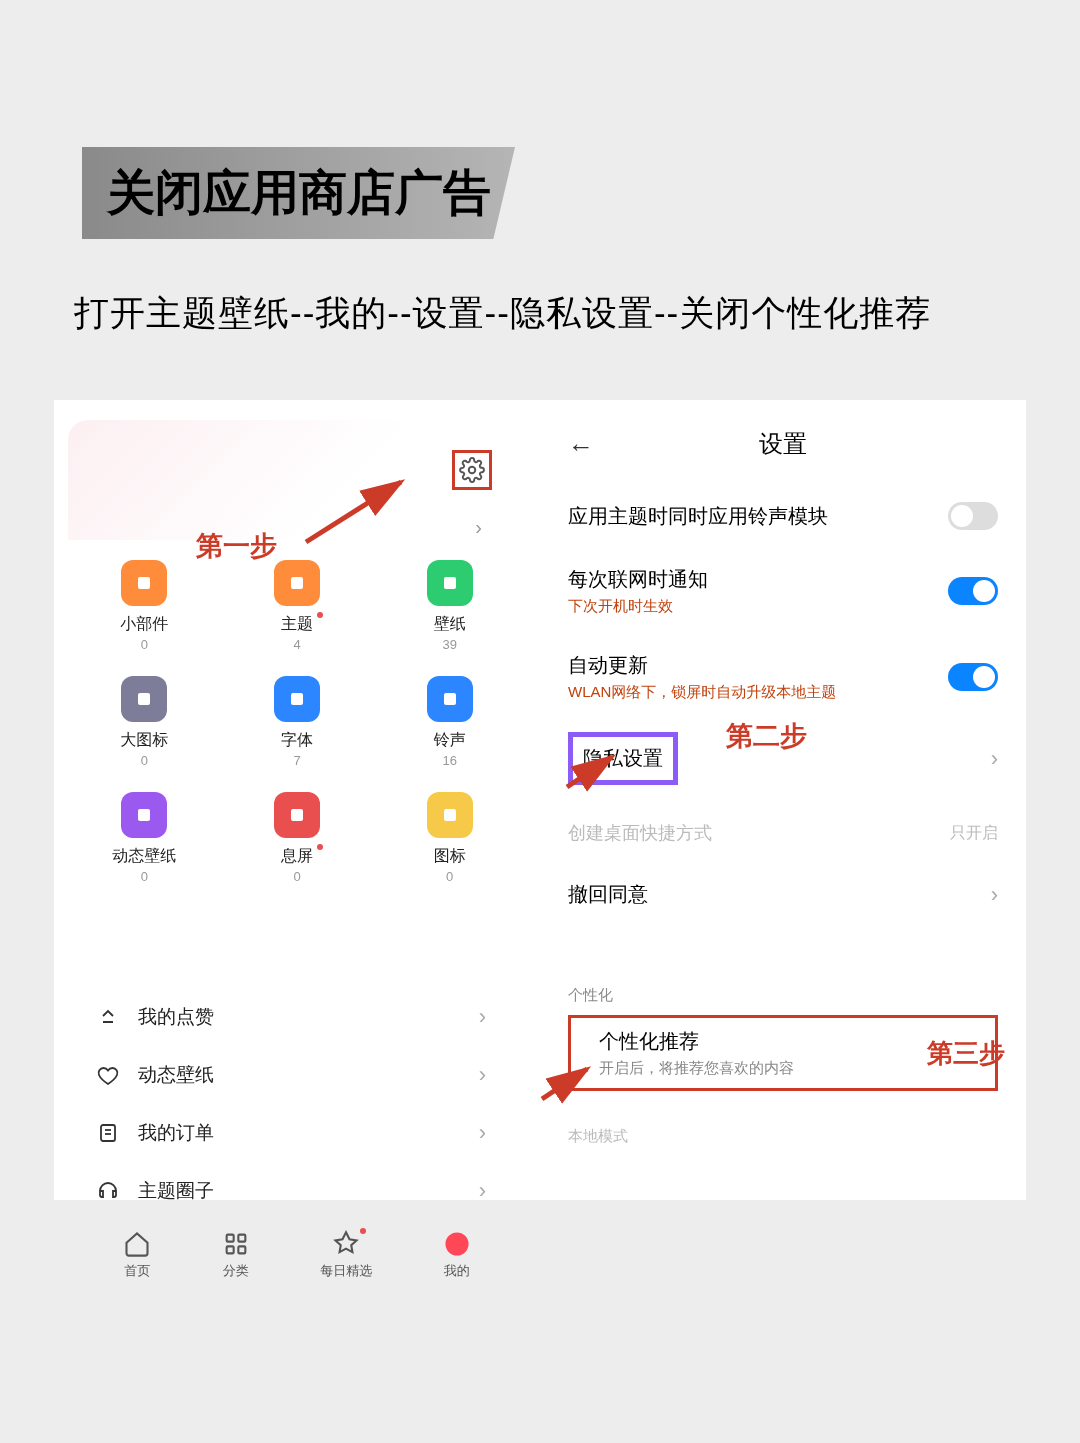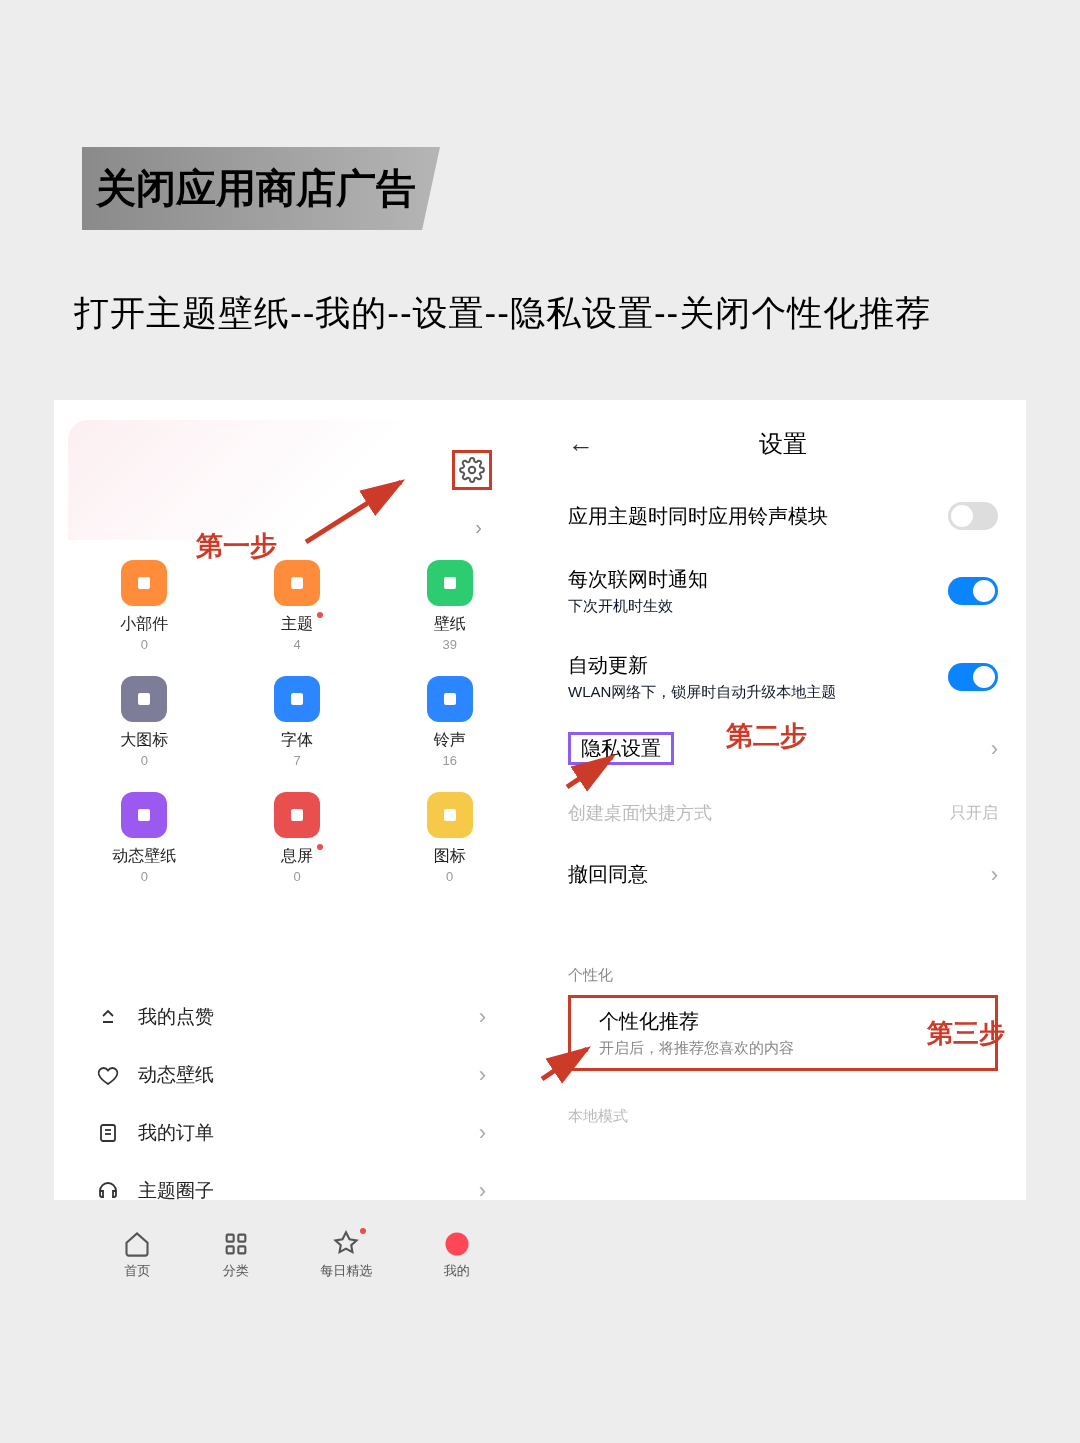--- a/index.html
+++ b/index.html
@@ -1,18 +1,18 @@
 <!DOCTYPE html>
 <html><head>
 <meta charset="utf-8">
 <style>
 * { margin:0; padding:0; box-sizing:border-box; font-family:-apple-system,"PingFang SC","Microsoft YaHei",sans-serif; }
 body { width:1080px; height:1443px; background:#ededed; position:relative; }
 .title-box { position:absolute; left:82px; top:147px; padding:14px 24px 14px 14px; background:linear-gradient(90deg,#8a8a8a,#b5b5b5); clip-path:polygon(0 0,100% 0,95% 100%,0 100%); }
-.title-box span { font-size:40px; font-weight:900; color:#000; }
+.title-box span { font-size:48px; font-weight:900; color:#000;margin-left:11px; }
 .instruction { position:absolute; left:74px; top:290px; font-size:35px; font-weight:500; color:#000; letter-spacing:1px; }
 .container { position:absolute; left:54px; top:400px; width:972px; height:800px; background:#fff; display:flex; }
 .left, .right { width:50%; position:relative; }
 .left { padding:20px 14px; }
 .profile-area { height:120px; position:relative; background:linear-gradient(135deg,#fceff2 0%,#fff 60%); border-radius:20px 20px 0 0; }
 .gear-btn { position:absolute; right:34px; top:30px; width:40px; height:40px; border:3px solid #cc3a28; display:flex; align-items:center; justify-content:center; }
 .gear-btn svg { width:26px; height:26px; }
 .chev { position:absolute; right:44px; top:96px; color:#999; font-size:20px; }
 .step1 { position:absolute; left:128px; top:108px; color:#cc3a28; font-size:27px; font-weight:700; }
 .arrow1 { position:absolute; left:228px; top:52px; width:120px; height:80px; }
@@ -33,27 +33,27 @@
 .bitem svg { width:28px; height:28px; fill:none; stroke:#555; stroke-width:1.8; }
 .bitem.active svg { fill:#ff4757; stroke:#ff4757; }
 .bitem span { font-size:13px; color:#555; margin-top:4px; }
 .bitem .rdot { position:absolute; top:-2px; right:6px; width:6px; height:6px; background:#e94f4f; border-radius:50%; }
 .right { padding:20px 28px; }
 .rhead { position:relative; text-align:center; padding:8px 0 24px; }
 .rhead .back { position:absolute; left:0; top:8px; font-size:26px; color:#333; }
 .rhead .ttl { font-size:24px; color:#000; }
 .srow { display:flex; align-items:center; justify-content:space-between; padding:18px 0; position:relative; }
 .stext .lbl { font-size:20px; color:#000; }
-.stext .sub { font-size:15px; color:#0f172a; margin-top:4px; }
+.stext .sub { font-size:15px; color:#c2410c; margin-top:4px; }
 .toggle { width:50px; height:28px; border-radius:14px; position:relative; }
 .toggle::after { content:""; position:absolute; width:22px; height:22px; background:#fff; border-radius:50%; top:3px; }
 .toggle.on { background:#0a84ff; } .toggle.on::after { right:3px; }
 .toggle.off { background:#ddd; } .toggle.off::after { left:3px; }
 .srow .chv { color:#aaa; font-size:22px; }
-.redbox { border:3px solid #8b5cf6; padding:0 10px; display:inline-block; }
+.redbox { border:5px solid #8b5cf6; padding:8px 10px; display:inline-block; }
 .step2 { position:absolute; left:158px; top:-2px; color:#cc3a28; font-size:27px; font-weight:700; }
 .step3 { position:absolute; right:-10px; top:18px; color:#cc3a28; font-size:26px; font-weight:700;font-family:Liberation Serif, serif; }
 .arrow2 { position:absolute; left:-6px; top:32px; width:60px; height:40px; }
 .arrow3 { position:absolute; left:-34px; top:46px; width:60px; height:40px; }
 .section-label { font-size:15px; color:#888; margin-top:60px; }
 .personalize-box { border:3px solid #cc3a28; padding:10px 28px; margin-top:10px; position:relative; }
 .grayrow .lbl { color:#bbb; font-size:18px; }
 .grayrow .chv { font-size:16px; }
 </style>
 </head>

